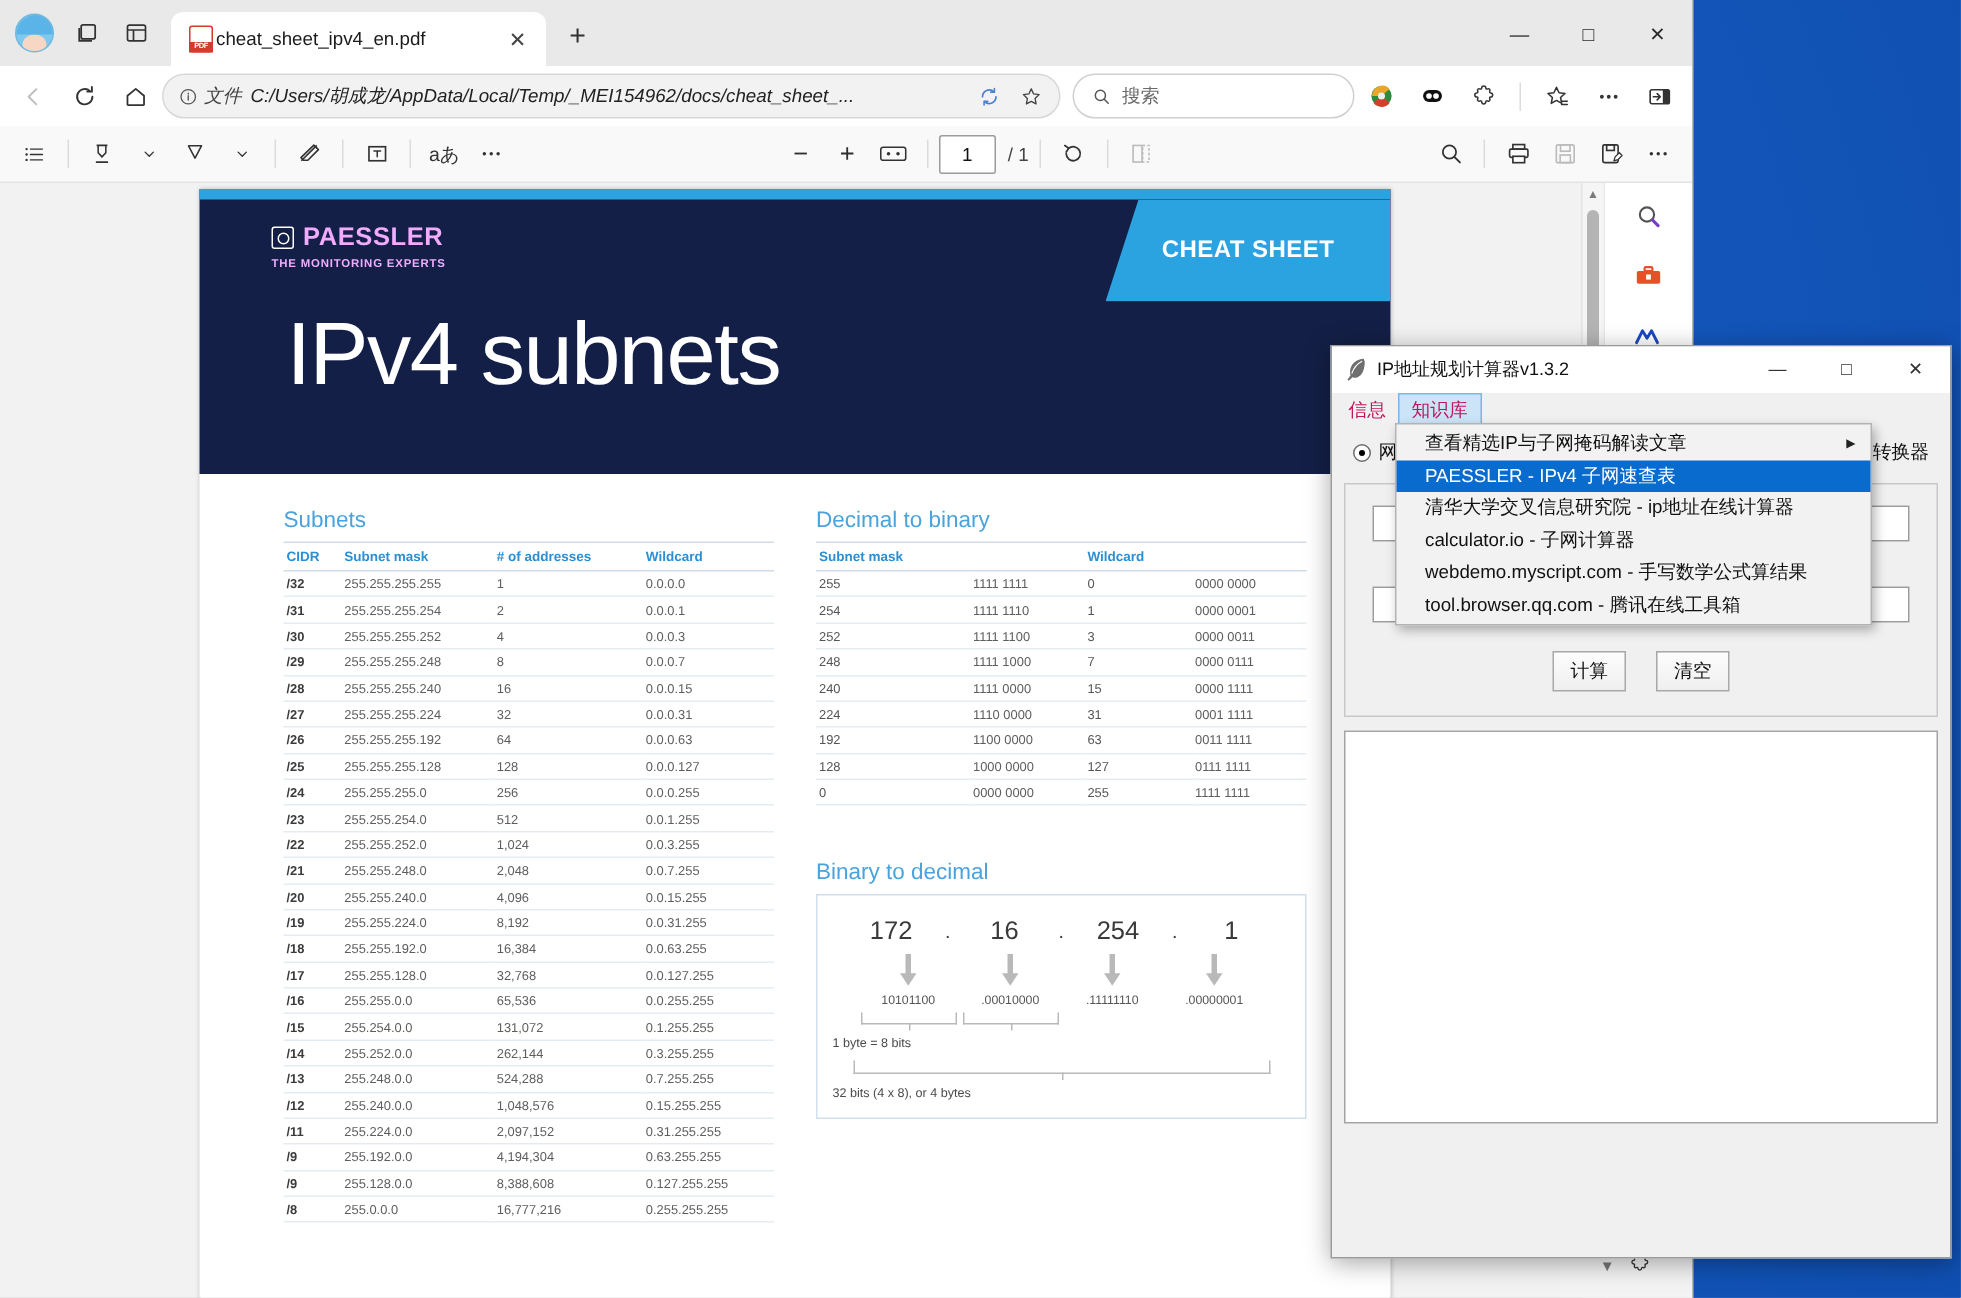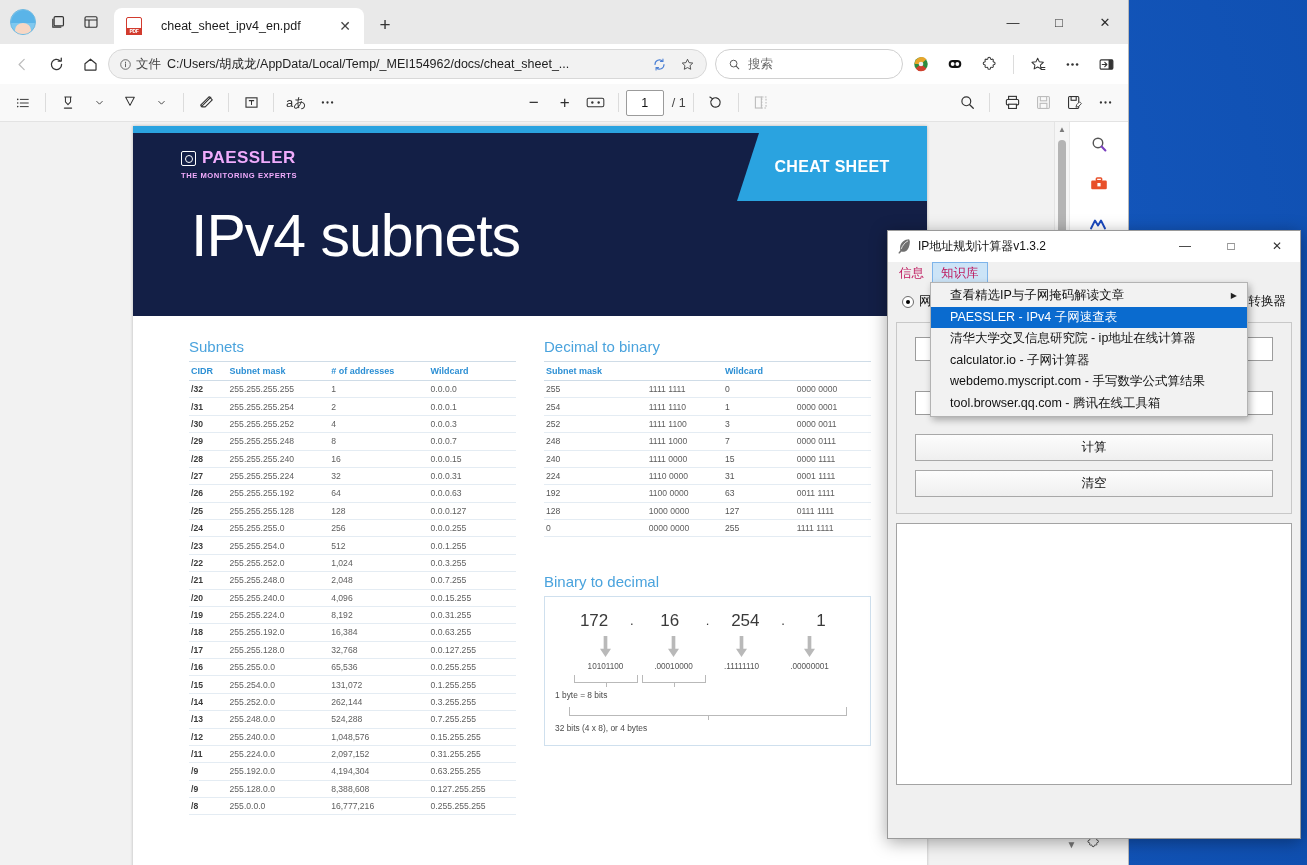--- a/index.html
+++ b/index.html
@@ -57,21 +57,21 @@
     background:#5ab4e8;border-radius:13px 13px 0 0;
   }
   .tab {
     height: 36px;
     min-width: 250px;
     background: #ffffff;
     border-radius: 8px 8px 0 0;
     display: flex; align-items: center;
     padding: 0 8px 0 12px;
     margin-left: 6px;
-    gap: 19px;
+    gap: 2px;
     font-size: 12.5px;
     color: #1b1b1b;
     position: relative;
     cursor: pointer;
   }
   .pdf-ico {
     width: 16px; height: 18px;
     background: #fff;
     border: 1.4px solid #d23b2e;
     border-radius: 2px;
@@ -124,20 +124,21 @@
     background: #f2f2f2;
     border: 1px solid #d8d8d8;
     border-radius: 15px;
     display: flex; align-items: center;
     padding: 0 8px 0 10px;
     gap: 6px;
     min-width: 0;
     font-size: 12.5px;
     color: #1a1a1a;
     cursor: text;
+    font-style: italic;
   }
   .file-badge { display:flex; align-items:center; gap:4px; color:#444; font-size:12.5px; flex:0 0 auto;}
   .omnibox .url {
     flex: 1 1 auto; white-space: nowrap; overflow: hidden; text-overflow: ellipsis;
     color: #222;
   }
   .searchbox {
     width: 188px; height: 30px; flex: 0 0 auto;
     background: #fff; border: 1px solid #d0d0d0; border-radius: 15px;
     display: flex; align-items: center; gap: 7px; padding: 0 12px;
@@ -306,21 +307,21 @@
   .radio { width:12px;height:12px;border:1px solid #6d6d6d;border-radius:50%;background:#fff;position:relative;flex:0 0 auto;margin-right:5px;}
   .radio::after{content:"";position:absolute;left:3px;top:3px;width:4px;height:4px;border-radius:50%;background:#000;}
   .groupbox {
     margin-top: 12px; border: 1px solid #c8c8c8; background: #f0f0f0;
     padding: 14px 18px 16px 18px;
   }
   .lbl { text-align: center; font-size: 12.5px; color: #111; margin: 6px 0 7px 0; }
   .tfield {
     width: 100%; height: 24px; background: #fff; border: 1px solid #9c9c9c;
   }
-  .btnrow { display: flex; justify-content: center; gap: 9px; margin-top: 19px; flex-direction: column; }
+  .btnrow { display: flex; justify-content: center; gap: 20px; margin-top: 19px; }
   .btn {
     min-width: 44px; height: 27px; padding: 0 11px;
     background: linear-gradient(#fdfdfd,#efefef);
     border: 1px solid #a8a8a8; font-size: 12.5px; color: #111; cursor: pointer;
     display:flex;align-items:center;justify-content:center;
   }
   .outbox {
     margin: 9px 0 0 0; height: 262px; background: #fff; border: 1px solid #a3a3a3;
   }
 

